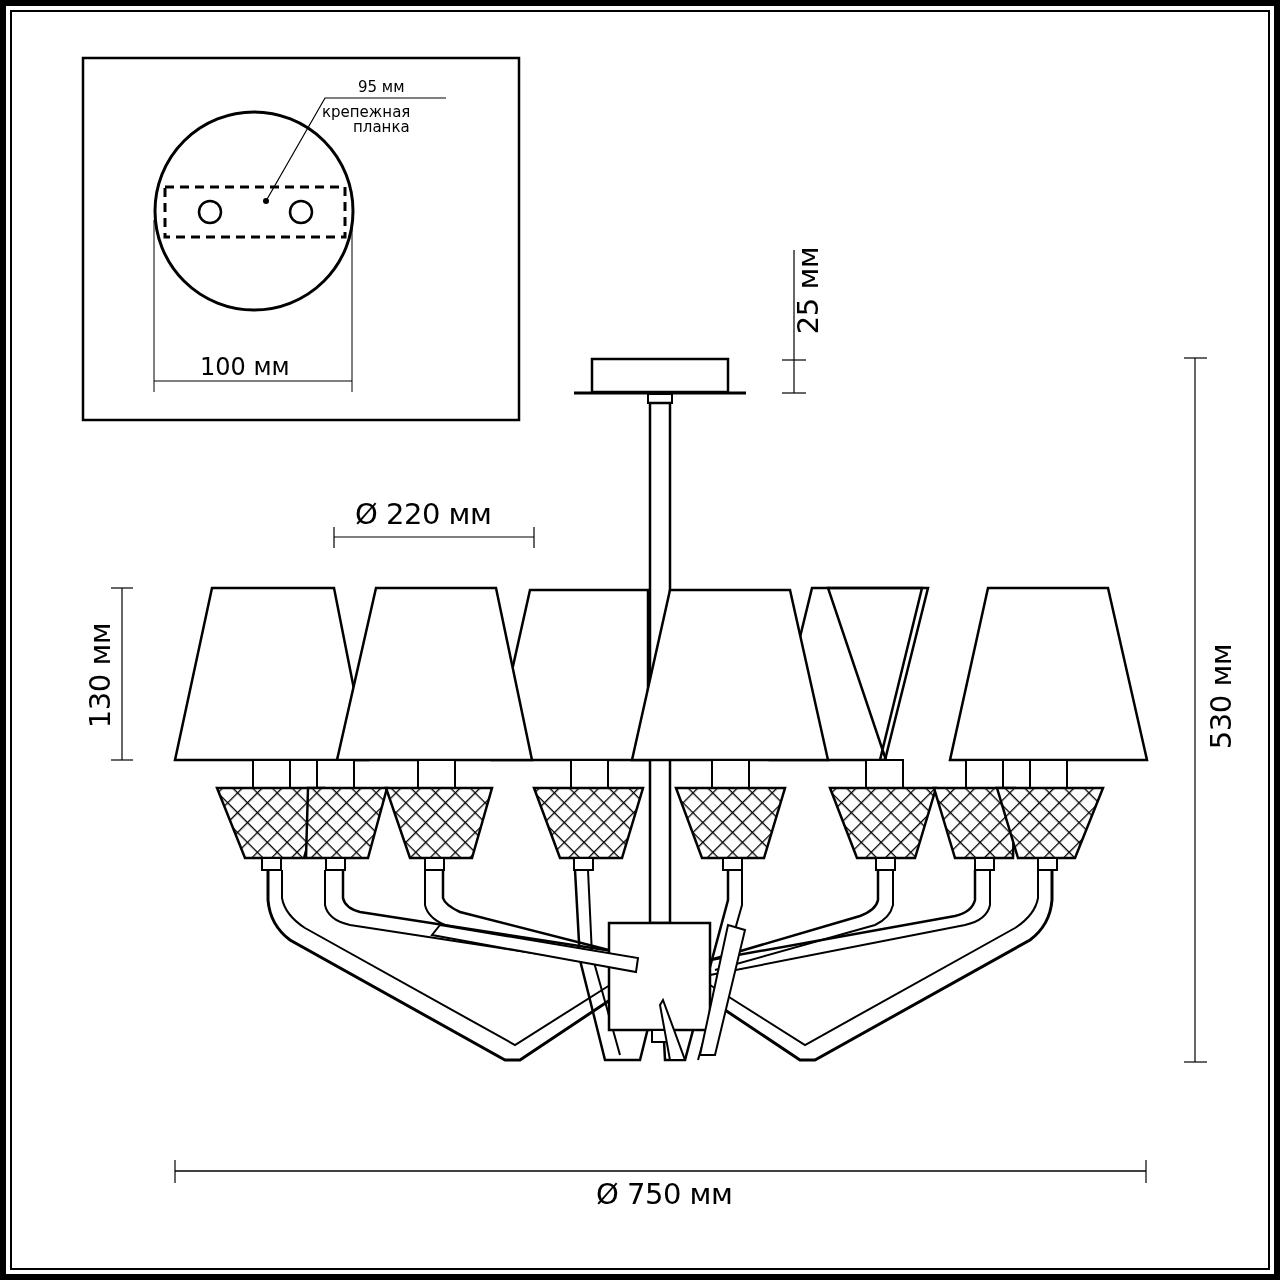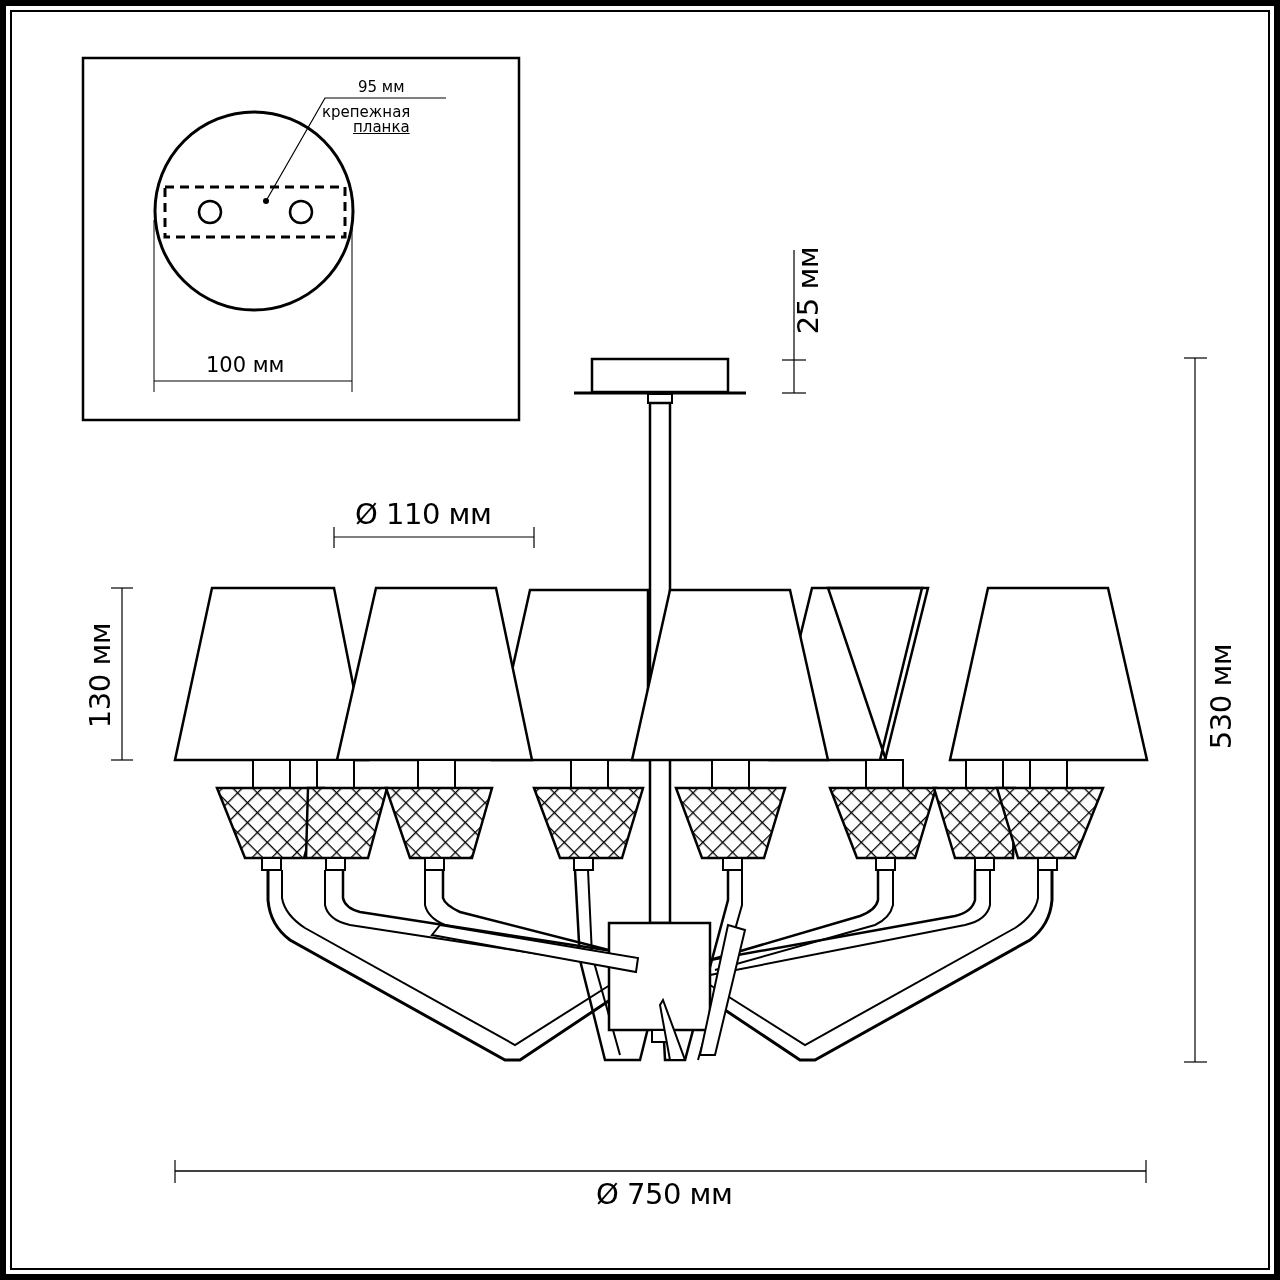--- a/index.html
+++ b/index.html
@@ -147,21 +147,21 @@
       <rect x="574" y="858" width="19" height="12"></rect>
       <rect x="723" y="858" width="19" height="12"></rect>
       <rect x="876" y="858" width="19" height="12"></rect>
       <rect x="975" y="858" width="19" height="12"></rect>
       <rect x="1038" y="858" width="19" height="12"></rect>
     </g>
   </svg>
 
   <div class="label lbl-small" style="left:358px; top:80px;">95 мм</div>
   <div class="label lbl-small" style="left:322px; top:105px;">крепежная</div>
-  <div class="label lbl-small" style="left:353px; top:120px;text-decoration:underline;">планка</div>
-  <div class="label" style="left:206px; top:355px; font-size:21px;">100 мм</div>
+  <div class="label lbl-small" style="left:353px; top:120px;">планка</div>
+  <div class="label" style="left:200px; top:355px; font-size:24px;">100 мм</div>
 
   <div class="label lbl-big rot" style="left:758px; top:276px; width:100px; text-align:center;">25 мм</div>
   <div class="label lbl-big rot" style="left:1161px; top:682px; width:120px; text-align:center;">530 мм</div>
-  <div class="label lbl-big" style="left:355px; top:500px;">Ø 110 мм</div>
+  <div class="label lbl-big" style="left:355px; top:500px;">Ø 220 мм</div>
   <div class="label lbl-big rot" style="left:40px; top:661px; width:120px; text-align:center;">130 мм</div>
   <div class="label lbl-big" style="left:596px; top:1180px;">Ø 750 мм</div>
 </div>
 
 </body></html>

